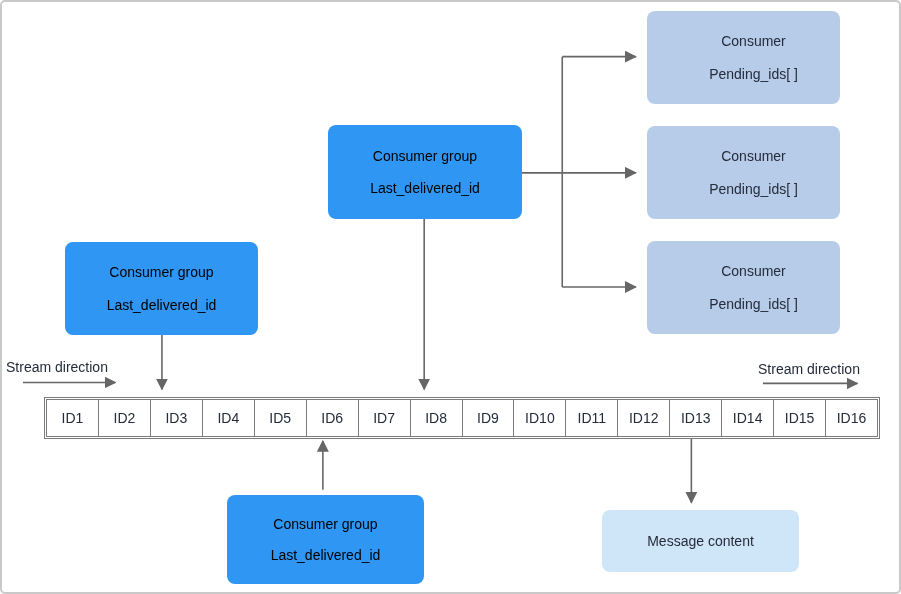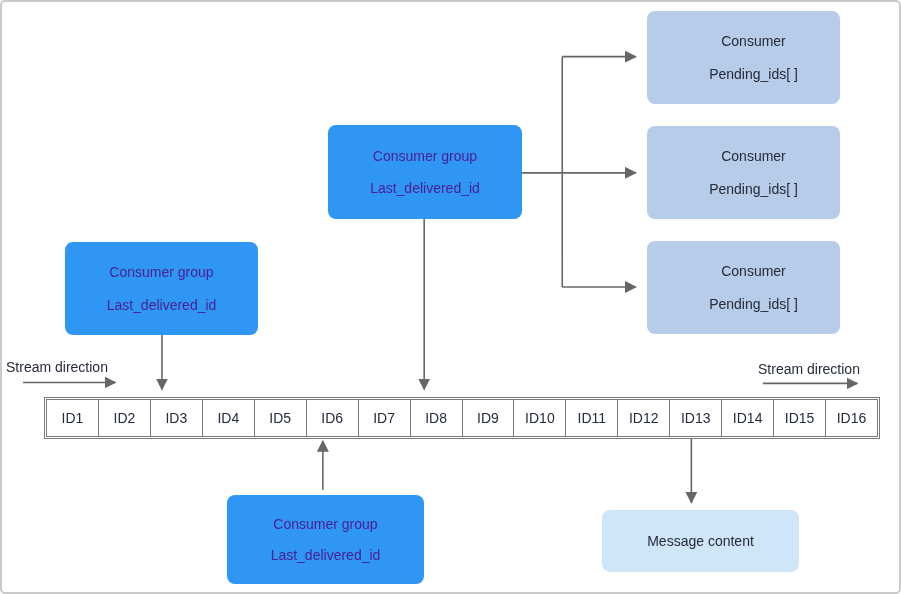--- a/index.html
+++ b/index.html
@@ -29,21 +29,21 @@
     display: flex;
     flex-direction: column;
     align-items: center;
     justify-content: space-evenly;
     text-align: center;
     padding: 6px 4px;
     font-size: 14px;
   }
   .group-box {
     background: var(--group-blue, #2f96f3);
-    color: #4c1d95;
+    color: #000000;
   }
   .consumer-box {
     background: var(--consumer-blue, #b6cce8);
     color: var(--text-dark, #252b3a);
     padding-left: 24px;
   }
   .message-box {
     background: var(--message-blue, #cfe5f8);
     color: var(--text-dark, #252b3a);
     justify-content: center;

